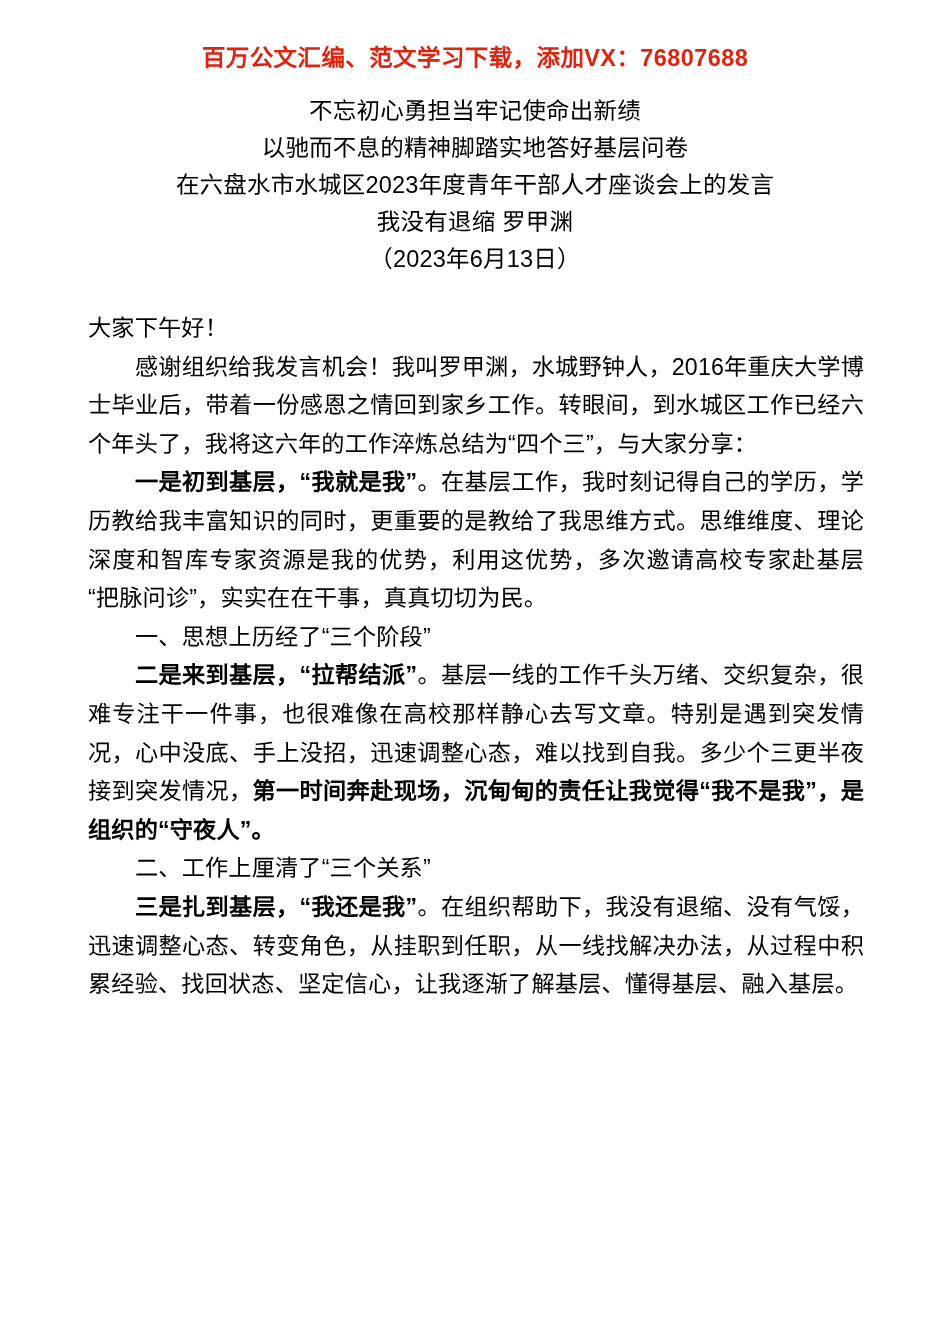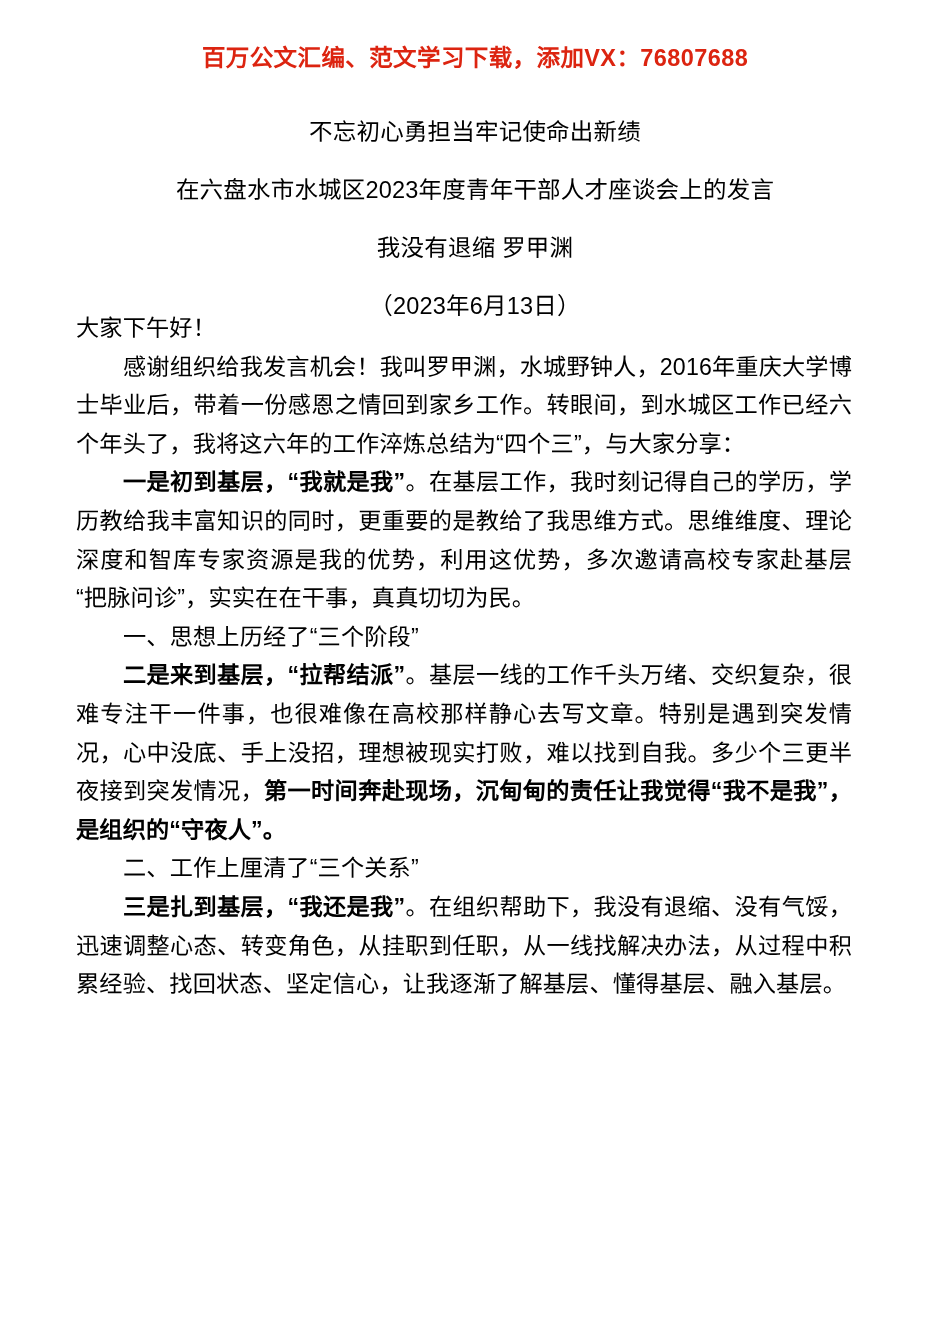--- a/index.html
+++ b/index.html
@@ -42,27 +42,26 @@
     top: 93px;
     width: 774px;
     text-align: center;
   }
   .title-line {
     font-size: 23.5px;
     line-height: 37px;
     font-weight: normal;
     letter-spacing: 0.2px;
     white-space: nowrap;
-    margin-top: 21px;
   }
 
   
   .body-block {
     position: absolute;
-    left: 76px;
+    left: 88px;
     top: 309px;
     width: 776px;
   }
   .para {
     font-size: 23.2px;
     line-height: 38.6px;
     text-align: justify;
     text-justify: inter-ideograph;
     letter-spacing: 0.15px;
     margin: 0;
@@ -102,29 +101,30 @@
 </style>
 </head>
 <body>
 
 <div class="page">
 
   <div class="banner" style="color: rgb(220, 36, 16);">百万公文汇编、范文学习下载，添加VX：76807688</div>
 
   <div class="title-block">
       <div class="title-line">不忘初心勇担当牢记使命出新绩</div>
+      <div class="title-line">以驰而不息的精神脚踏实地答好基层问卷</div>
       <div class="title-line">在六盘水市水城区2023年度青年干部人才座谈会上的发言</div>
       <div class="title-line">我没有退缩  罗甲渊</div>
       <div class="title-line">（2023年6月13日）</div>
     </div>
 
   <div class="body-block">
       <p class="para"><span>大家下午好！</span></p>
       <p class="para indent"><span>感谢组织给我发言机会！我叫罗甲渊，水城野钟人，2016年重庆大学博士毕业后，带着一份感恩之情回到家乡工作。转眼间，到水城区工作已经六个年头了，我将这六年的工作淬炼总结为“四个三”，与大家分享：</span></p>
       <p class="para indent"><b>一是初到基层，“我就是我”</b><span>。在基层工作，我时刻记得自己的学历，学历教给我丰富知识的同时，更重要的是教给了我思维方式。思维维度、理论深度和智库专家资源是我的优势，利用这优势，多次邀请高校专家赴基层“把脉问诊”，实实在在干事，真真切切为民。</span></p>
       <p class="para indent"><span>一、思想上历经了“三个阶段”</span></p>
-      <p class="para indent"><b>二是来到基层，“拉帮结派”</b><span>。基层一线的工作千头万绪、交织复杂，很难专注干一件事，也很难像在高校那样静心去写文章。特别是遇到突发情况，心中没底、手上没招，理想被现实打败，难以找到自我。多少个三更半夜接到突发情况，</span><b>第一时间奔赴现场，沉甸甸的责任让我觉得“我不是我”，是组织的“守夜人”。</b></p>
+      <p class="para indent"><b>二是来到基层，“拉帮结派”</b><span>。基层一线的工作千头万绪、交织复杂，很难专注干一件事，也很难像在高校那样静心去写文章。特别是遇到突发情况，心中没底、手上没招，迅速调整心态，难以找到自我。多少个三更半夜接到突发情况，</span><b>第一时间奔赴现场，沉甸甸的责任让我觉得“我不是我”，是组织的“守夜人”。</b></p>
       <p class="para indent"><span>二、工作上厘清了“三个关系”</span></p>
       <p class="para indent"><b>三是扎到基层，“我还是我”</b><span>。在组织帮助下，我没有退缩、没有气馁，迅速调整心态、转变角色，从挂职到任职，从一线找解决办法，从过程中积累经验、找回状态、坚定信心，让我逐渐了解基层、懂得基层、融入基层。</span></p>
     </div>
 
 
 </div>
 
 </body></html>

